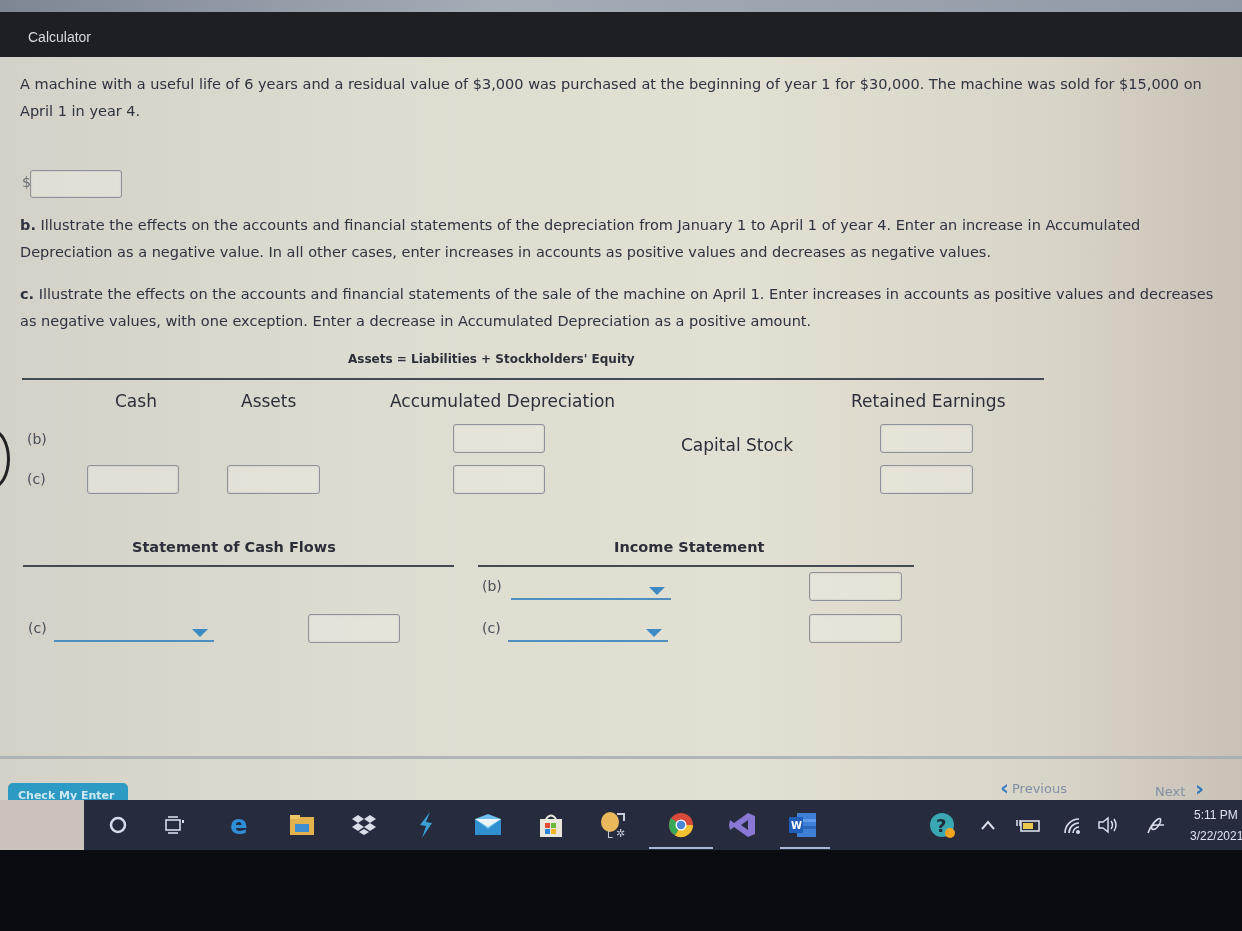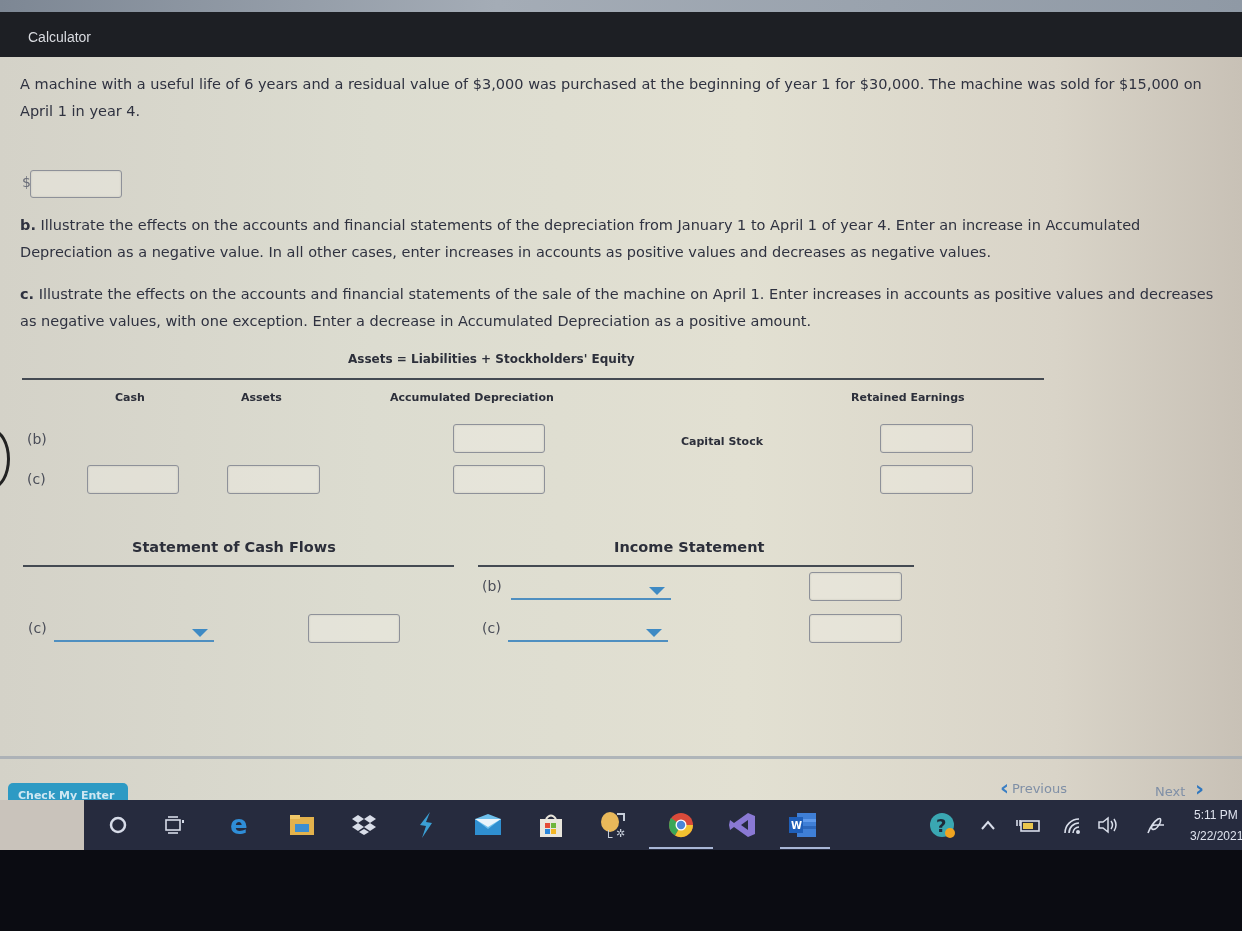--- a/index.html
+++ b/index.html
@@ -22,21 +22,21 @@
   .q-a { left: 20px; top: 83px; width: 1200px; }
   .q-b { left: 20px; top: 155px; width: 1215px; }
   .q-c { left: 20px; top: 224px; width: 1210px; }
 
   .dollar { position: absolute; left: 22px; top: 117px; font-size: 14px; color: #6a6d78; }
   .input-box { position: absolute; border: 1.5px solid #8e9199; border-radius: 3px;
     background: rgba(240,238,228,0.45); box-shadow: inset 0 0 2px rgba(0,0,0,0.15); }
 
   .eq-title { position: absolute; left: 348px; top: 295px; font-size: 12px; font-weight: bold; color: #2c2f3a; }
   .hr { position: absolute; height: 1.5px; background: #444a52; }
-  .col-head { position: absolute; font-size: 11px; font-weight: bold; color: #2c2f3a; }
+  .col-head { position: absolute; font-size: 17px; font-weight: normal; color: #2c2f3a; }
   .row-label { position: absolute; font-size: 14px; color: #4a4d58; }
 
   .sec-title { position: absolute; font-size: 14.5px; font-weight: bold; color: #2c2f3a; }
   .dropdown { position: absolute; height: 16px; border-bottom: 2px solid #4f8fc0; }
   .dropdown .caret { position: absolute; right: 6px; top: 3px; width: 0; height: 0;
     border-left: 8px solid transparent; border-right: 8px solid transparent; border-top: 8px solid #3e8ac4; }
 
   .circle-deco { position: absolute; left: -26px; top: 372px; width: 36px; height: 60px;
     border: 3px solid #222; border-radius: 50%; }
 

